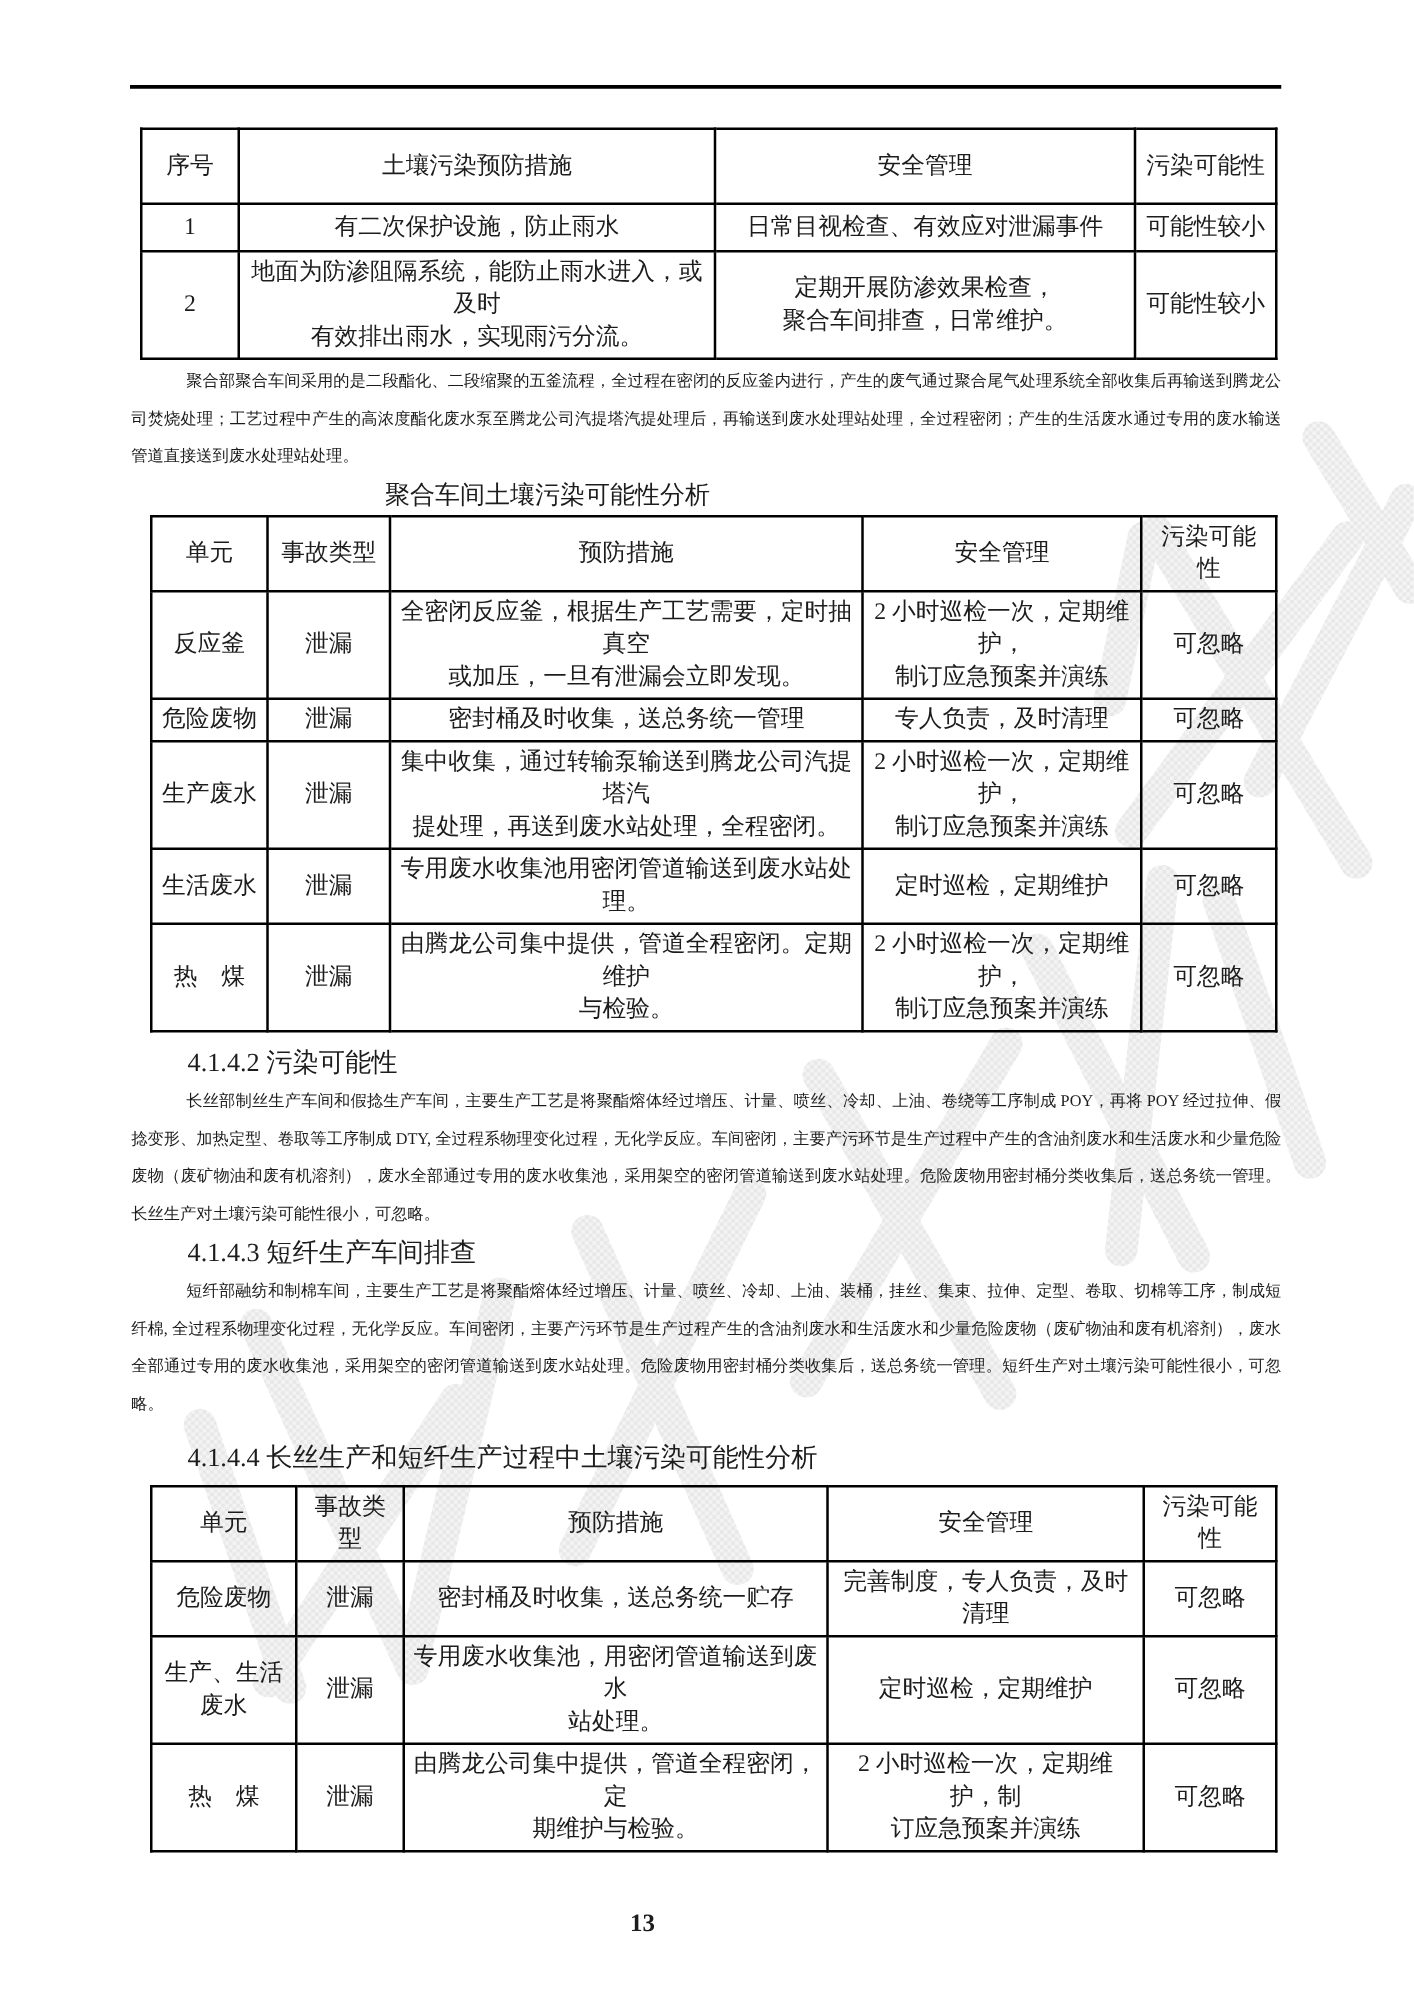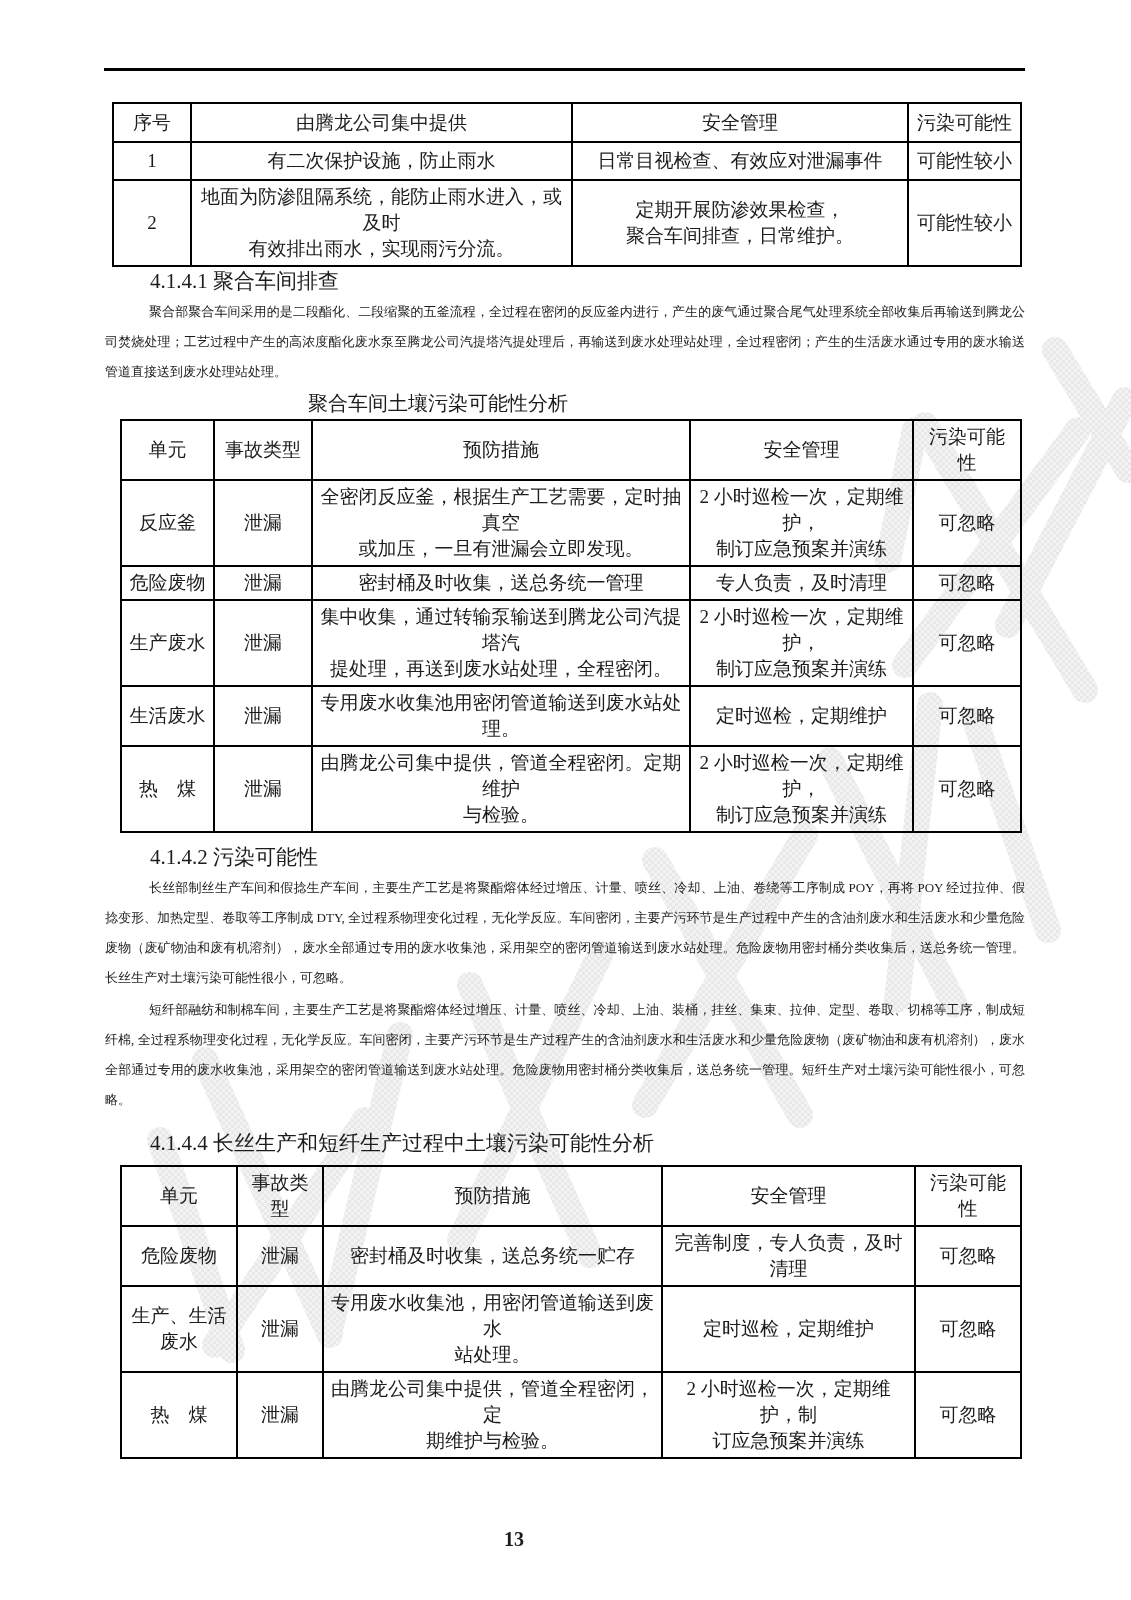--- a/index.html
+++ b/index.html
@@ -30,21 +30,21 @@
   }
   table.doc-table th, table.doc-table td {
     border:2px solid #000;
     text-align:center; vertical-align:middle;
     padding:3px 6px;
     white-space:pre-line;
     font-weight:normal;
   }
   td.tl, th.tl { text-align:left; }
   table.t1 { width:908px; margin-left:7px; }
-  table.t1 th { height:39px; }
+  table.t1 th { height:60px; }
   table.t1 td { height:38px; }
   table.t2 { width:900px; margin-left:15px; }
   table.t2 th { height:32px; }
   table.t3 { width:900px; margin-left:15px; }
   table.t3 th { height:42px; }
   table.t3 td { height:42px; }
   
   .h1level { font-size:21px; line-height:28px; margin-left:23px; }
   .h2level { font-size:21px; line-height:28px; margin-left:45px; }
   .mt8  { margin-top:8px; }
@@ -105,21 +105,21 @@
   <table class="doc-table t1">
     <colgroup>
         <col style="width:78px">
         <col style="width:381px">
         <col style="width:336px">
         <col style="width:113px">
       </colgroup>
     <thead>
       <tr>
         <th>序号</th>
-        <th>由腾龙公司集中提供</th>
+        <th>土壤污染预防措施</th>
         <th>安全管理</th>
         <th>污染可能性</th>
       </tr>
     </thead>
     <tbody>
       <tr>
         <td>1</td>
         <td>有二次保护设施，防止雨水</td>
         <td>日常目视检查、有效应对泄漏事件</td>
         <td>可能性较小</td>
@@ -128,21 +128,20 @@
         <td>2</td>
         <td>地面为防渗阻隔系统，能防止雨水进入，或及时
 有效排出雨水，实现雨污分流。</td>
         <td>定期开展防渗效果检查，
 聚合车间排查，日常维护。</td>
         <td>可能性较小</td>
       </tr>
     </tbody>
   </table>
 
-  <div class="h2level">4.1.4.1 聚合车间排查</div>
   <p class="body">聚合部聚合车间采用的是二段酯化、二段缩聚的五釜流程，全过程在密闭的反应釜内进行，产生的废气通过聚合尾气处理系统全部收集后再输送到腾龙公司焚烧处理；工艺过程中产生的高浓度酯化废水泵至腾龙公司汽提塔汽提处理后，再输送到废水处理站处理，全过程密闭；产生的生活废水通过专用的废水输送管道直接送到废水处理站处理。</p>
 
   <div class="table-caption">聚合车间土壤污染可能性分析</div>
 
   <table class="doc-table t2">
     <colgroup>
         <col style="width:93px">
         <col style="width:98px">
         <col style="width:378px">
         <col style="width:223px">
@@ -198,20 +197,21 @@
         <td class="tl">2 小时巡检一次，定期维护，
 制订应急预案并演练</td>
         <td>可忽略</td>
       </tr>
     </tbody>
   </table>
 
   <div class="h2level mt10">4.1.4.2  污染可能性</div>
   <p class="body">长丝部制丝生产车间和假捻生产车间，主要生产工艺是将聚酯熔体经过增压、计量、喷丝、冷却、上油、卷绕等工序制成 POY，再将 POY 经过拉伸、假捻变形、加热定型、卷取等工序制成 DTY, 全过程系物理变化过程，无化学反应。车间密闭，主要产污环节是生产过程中产生的含油剂废水和生活废水和少量危险废物（废矿物油和废有机溶剂），废水全部通过专用的废水收集池，采用架空的密闭管道输送到废水站处理。危险废物用密封桶分类收集后，送总务统一管理。长丝生产对土壤污染可能性很小，可忽略。</p>
 
+  <div class="h2level mt2">4.1.4.3 短纤生产车间排查</div>
   <p class="body">短纤部融纺和制棉车间，主要生产工艺是将聚酯熔体经过增压、计量、喷丝、冷却、上油、装桶，挂丝、集束、拉伸、定型、卷取、切棉等工序，制成短纤棉, 全过程系物理变化过程，无化学反应。车间密闭，主要产污环节是生产过程产生的含油剂废水和生活废水和少量危险废物（废矿物油和废有机溶剂），废水全部通过专用的废水收集池，采用架空的密闭管道输送到废水站处理。危险废物用密封桶分类收集后，送总务统一管理。短纤生产对土壤污染可能性很小，可忽略。</p>
 
   <div class="h2level mt14">4.1.4.4 长丝生产和短纤生产过程中土壤污染可能性分析</div>
 
   <table class="doc-table t3 mt8">
     <colgroup>
         <col style="width:116px">
         <col style="width:86px">
         <col style="width:339px">
         <col style="width:253px">

